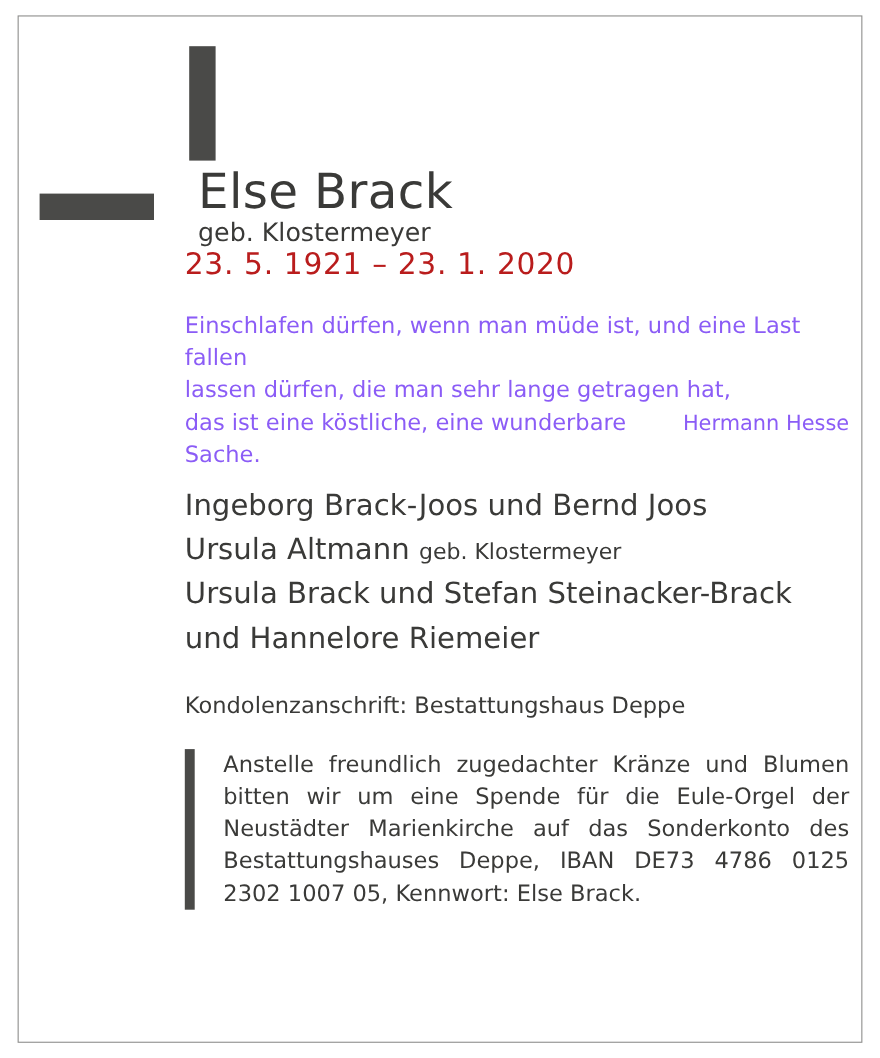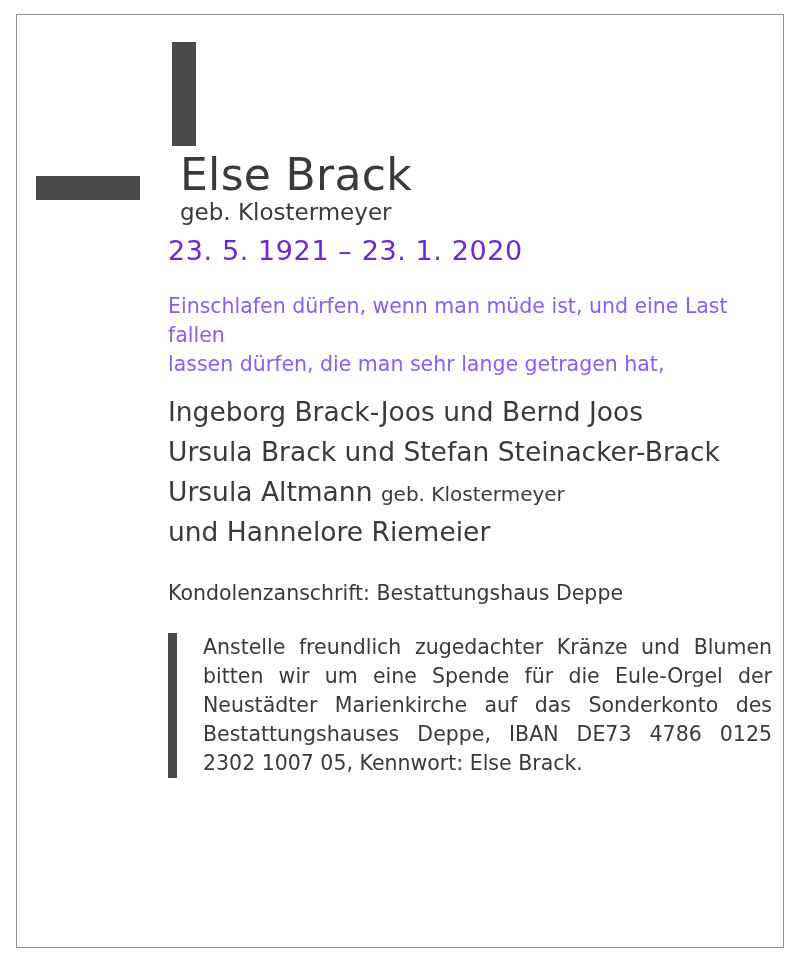--- a/index.html
+++ b/index.html
@@ -65,23 +65,23 @@
     color: #3a3a38;
     line-height: 1.12;
   }
   .name-suffix {
     font-size: 23px;
     margin-left: 12px;
     color: #3a3a38;
   }
   .dates {
     font-size: 27px;
-    margin-top: 10px;
+    margin-top: 0;
     letter-spacing: 0.6px;
-    color: #6d28d9;
+    color: #b91c1c;
   }
   .verse {
     margin-top: 26px;
     font-size: 20.5px;
     line-height: 1.42;
     color: #8b5cf6;
   }
   .verse-row {
     display: block;
   }
@@ -153,32 +153,36 @@
     <div class="name-line">
       <span class="name">Else Brack</span>
       <span class="name-suffix">geb. Klostermeyer</span>
     </div>
 
     <div class="dates">23. 5. 1921 – 23. 1. 2020</div>
 
     <div class="verse">
       <span class="verse-row">Einschlafen dürfen, wenn man müde ist, und eine Last fallen</span>
       <span class="verse-row">lassen dürfen, die man sehr lange getragen hat,</span>
+      <span class="verse-last">
+        <span>das ist eine köstliche, eine wunderbare Sache.</span>
+        <span class="verse-author">Hermann Hesse</span>
+      </span>
     </div>
 
     <div class="survivors">
       <div>
         <span>Ingeborg Brack-Joos und Bernd Joos</span>
-      </div>
-      <div>
-        <span>Ursula Brack und Stefan Steinacker-Brack</span>
       </div>
       <div>
         <span>Ursula Altmann</span>
         <span class="sm">geb. Klostermeyer</span>
+      </div>
+      <div>
+        <span>Ursula Brack und Stefan Steinacker-Brack</span>
       </div>
       <div>
         <span>und Hannelore Riemeier</span>
       </div>
     </div>
 
 
     <div class="condolence">
       <div>Kondolenzanschrift: Bestattungshaus Deppe</div>
     </div>

